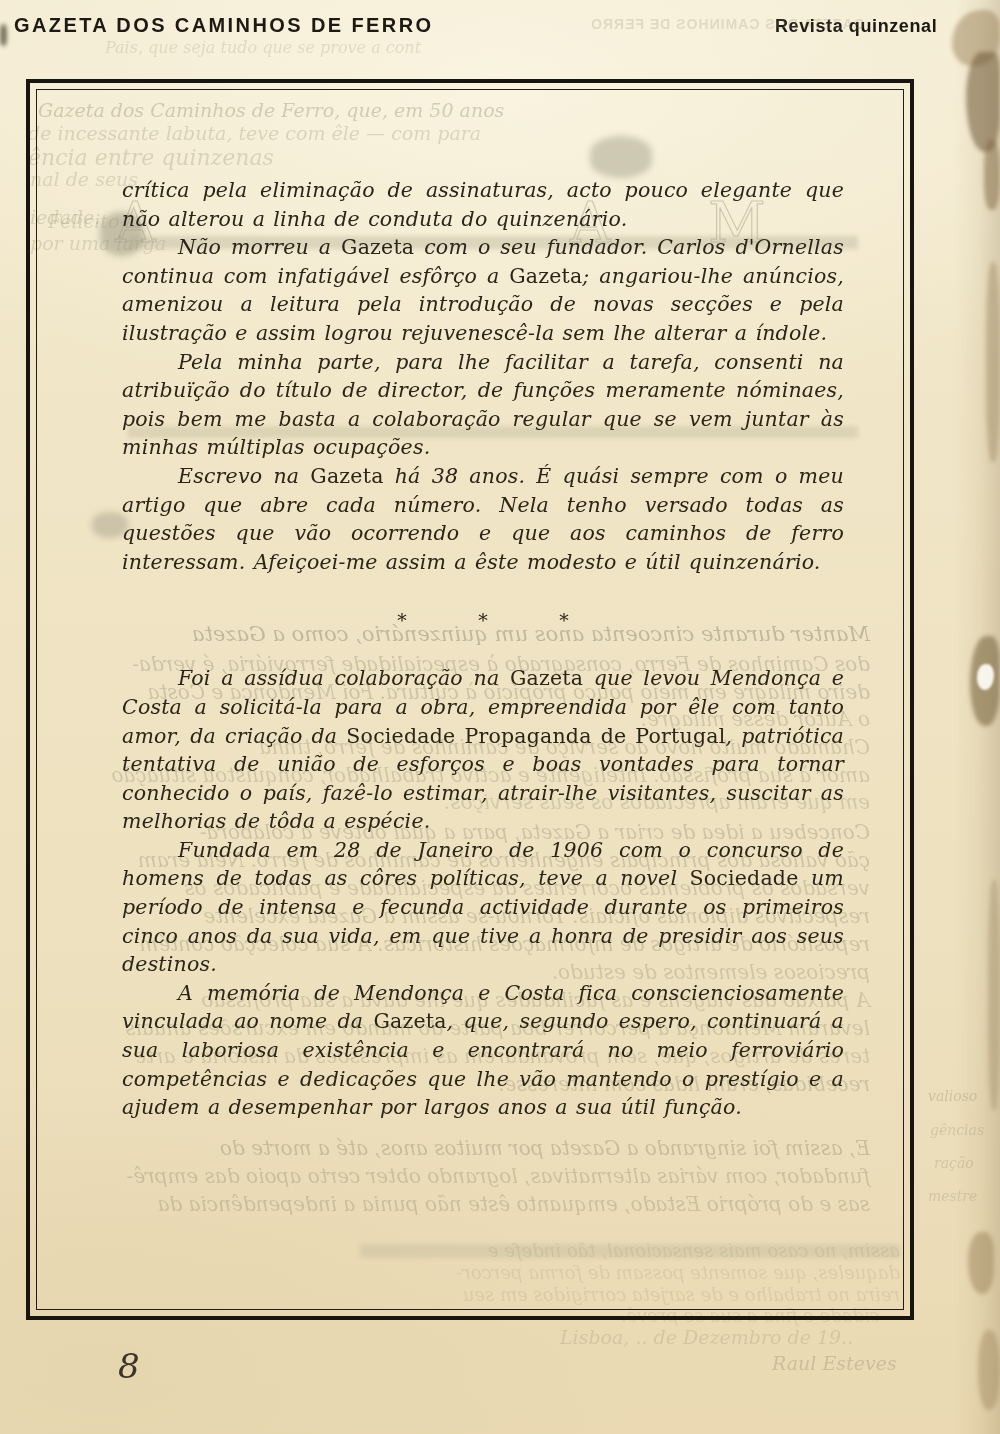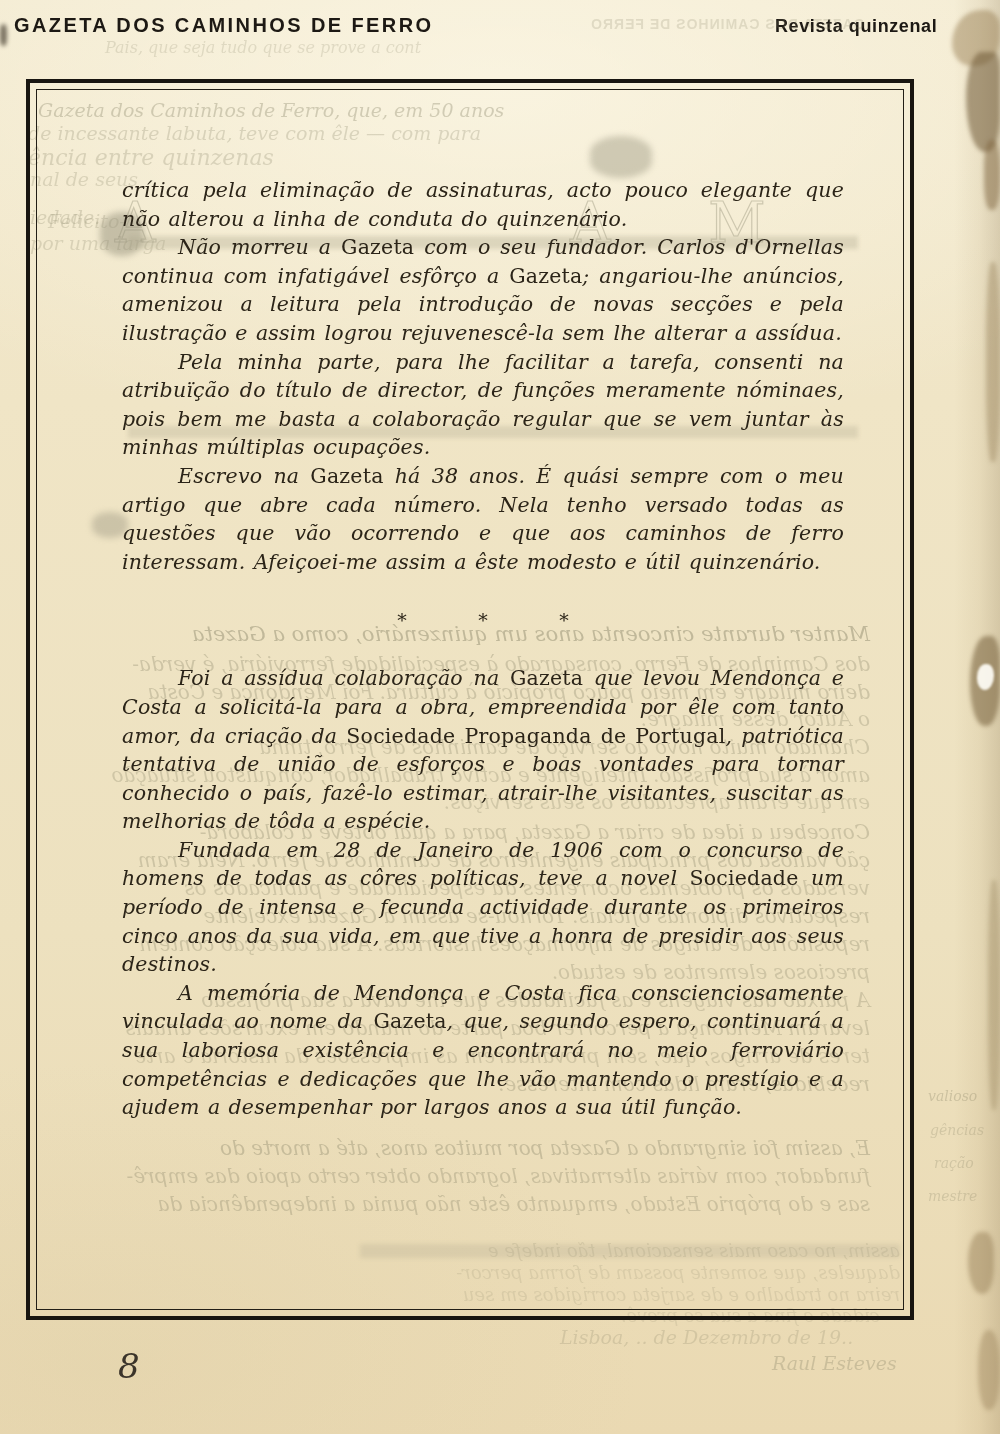--- a/index.html
+++ b/index.html
@@ -125,21 +125,21 @@
   <div class="band" style="left:360px;top:1244px;width:540px;height:14px;background:rgba(176,170,144,0.28);"></div>
   <div class="blob" style="left:0;top:24px;width:7px;height:22px;background:rgba(40,32,20,0.6);border-radius:40%;"></div>
 
   <div class="frame-outer">
     <div class="frame-inner"></div>
   </div>
 
   <div class="article">
     <div id="section1">
         <p class="para"><span>crítica pela eliminação de assinaturas, acto pouco elegante que não alterou a linha de conduta do quinzenário.</span></p>
-        <p class="para indent"><span>Não morreu a </span><span class="roman">Gazeta</span><span> com o seu fundador. Carlos d'Ornellas continua com infatigável esfôrço a </span><span class="roman">Gazeta</span><span>; angariou-lhe anúncios, amenizou a leitura pela introdução de novas secções e pela ilustração e assim logrou rejuvenescê-la sem lhe alterar a assídua.</span></p>
+        <p class="para indent"><span>Não morreu a </span><span class="roman">Gazeta</span><span> com o seu fundador. Carlos d'Ornellas continua com infatigável esfôrço a </span><span class="roman">Gazeta</span><span>; angariou-lhe anúncios, amenizou a leitura pela introdução de novas secções e pela ilustração e assim logrou rejuvenescê-la sem lhe alterar a índole.</span></p>
         <p class="para indent"><span>Pela minha parte, para lhe facilitar a tarefa, consenti na atribuïção do título de director, de funções meramente nóminaes, pois bem me basta a colaboração regular que se vem juntar às minhas múltiplas ocupações.</span></p>
         <p class="para indent"><span>Escrevo na </span><span class="roman">Gazeta</span><span> há 38 anos. É quási sempre com o meu artigo que abre cada número. Nela tenho versado todas as questões que vão ocorrendo e que aos caminhos de ferro interessam. Afeiçoei-me assim a êste modesto e útil quinzenário.</span></p>
       </div>
     <div class="separator">* * *</div>
     <div id="section2">
         <p class="para indent"><span>Foi a assídua colaboração na </span><span class="roman">Gazeta</span><span> que levou Mendonça e Costa a solicitá-la para a obra, empreendida por êle com tanto amor, da criação da </span><span class="roman">Sociedade Propaganda de Portugal</span><span>, patriótica tentativa de união de esforços e boas vontades para tornar conhecido o país, fazê-lo estimar, atrair-lhe visitantes, suscitar as melhorias de tôda a espécie.</span></p>
         <p class="para indent"><span>Fundada em 28 de Janeiro de 1906 com o concurso de homens de todas as côres políticas, teve a novel </span><span class="roman">Sociedade</span><span> um período de intensa e fecunda actividade durante os primeiros cinco anos da sua vida, em que tive a honra de presidir aos seus destinos.</span></p>
         <p class="para indent"><span>A memória de Mendonça e Costa fica conscienciosamente vinculada ao nome da </span><span class="roman">Gazeta</span><span>, que, segundo espero, continuará a sua laboriosa existência e encontrará no meio ferroviário competências e dedicações que lhe vão mantendo o prestígio e a ajudem a desempenhar por largos anos a sua útil função.</span></p>
       </div>
   </div>

